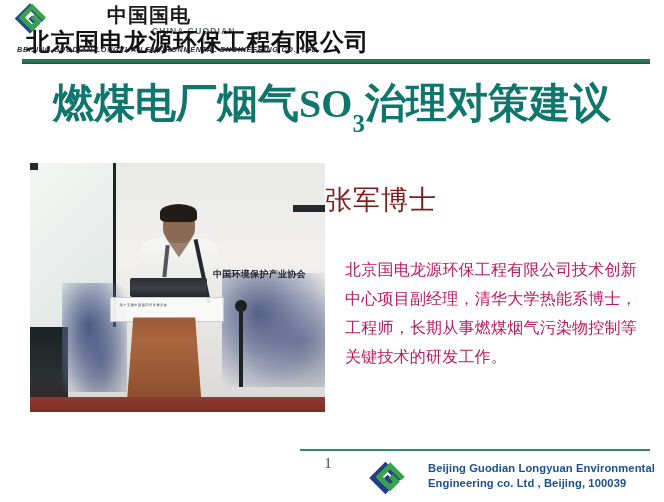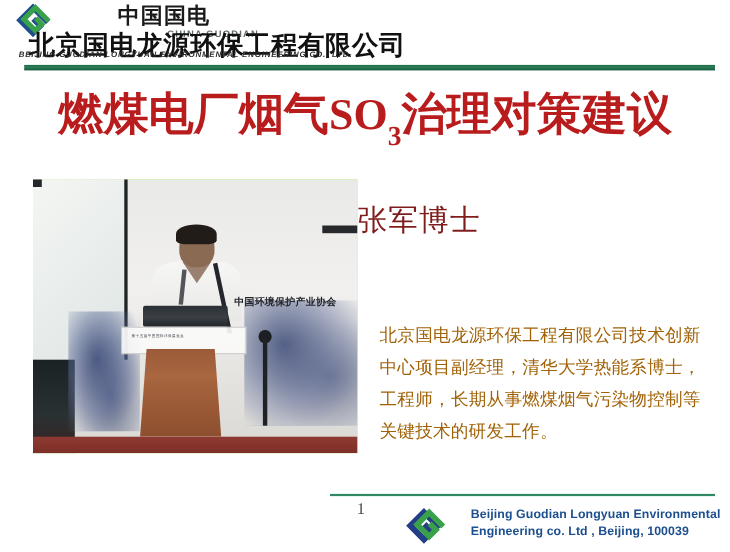--- a/index.html
+++ b/index.html
@@ -92,21 +92,21 @@
 
   
   .slide-title {
     position: absolute;
     left: 0;
     top: 78px;
     width: 664px;
     text-align: center;
     font-size: 41px;
     font-weight: 700;
-    color: #b91c1c;
+    color: #0f766e;
     letter-spacing: 0px;
     line-height: 50px;
     white-space: nowrap;
   }
   .slide-title .so {
     font-family: "Liberation Serif", serif;
     font-weight: 700;
     font-size: 40px;
   }
   .slide-title .sub {
@@ -322,25 +322,24 @@
     letter-spacing: 1px;
     line-height: 30px;
     white-space: nowrap;
   }
   .speaker-bio {
     position: absolute;
     left: 345px;
     top: 255px;
     width: 292px;
     font-size: 16px;
-    color: #a16207;
+    color: #be185d;
     line-height: 29px;
     letter-spacing: 0.2px;
     text-align: justify;
-    margin-top: 36px;
   }
 
   
   .footer-rule {
     position: absolute;
     left: 300px;
     top: 449px;
     width: 350px;
     height: 2px;
     background: #2f8a63;

